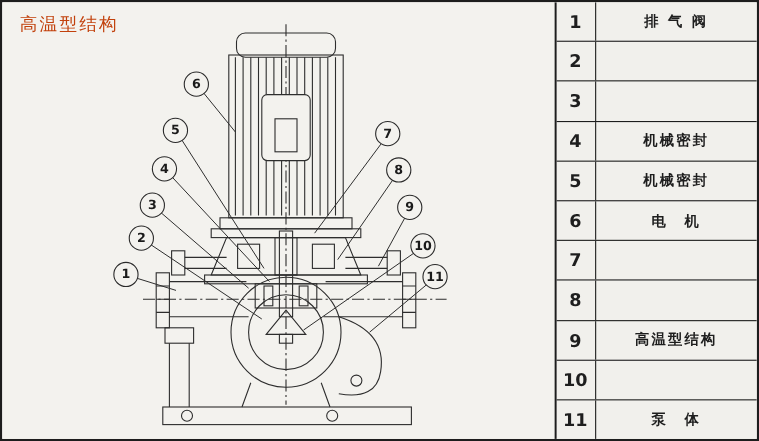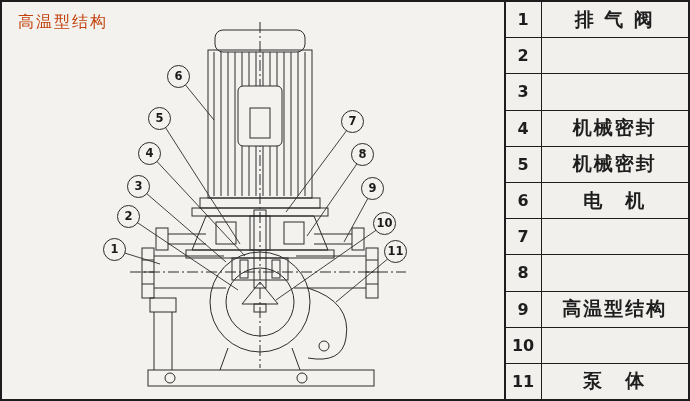--- a/index.html
+++ b/index.html
@@ -51,21 +51,21 @@
   .trow:last-child{border-bottom:none;}
   .tnum{
     width:36px;
     border-right:1.5px solid #1d1d1d;
     display:flex;align-items:center;justify-content:center;
     font-size:16px;font-weight:bold;
   }
   .tname{
     flex:1;
     display:flex;align-items:center;justify-content:center;
-    font-size:19px;font-weight:bold;
+    font-size:13px;font-weight:bold;
     letter-spacing:2px;
     white-space:pre;
   }
 </style>
 </head>
 <body>
 
 <div class="page">
 
   <div class="diagram">

